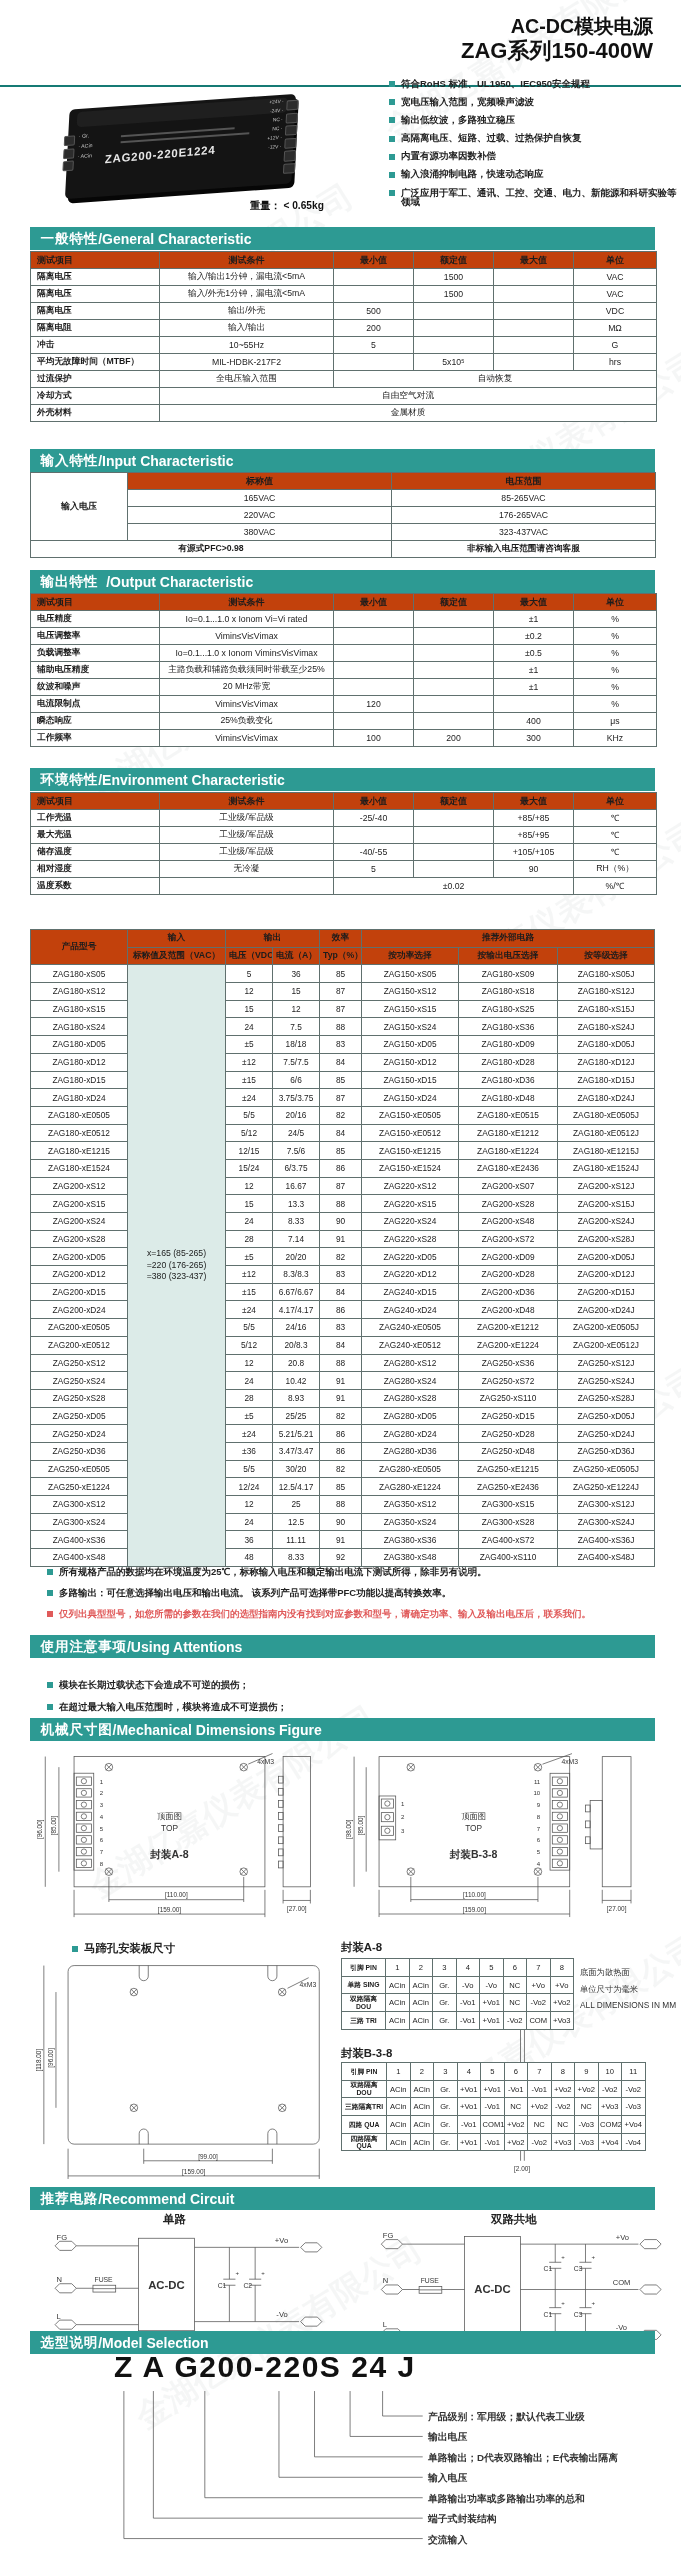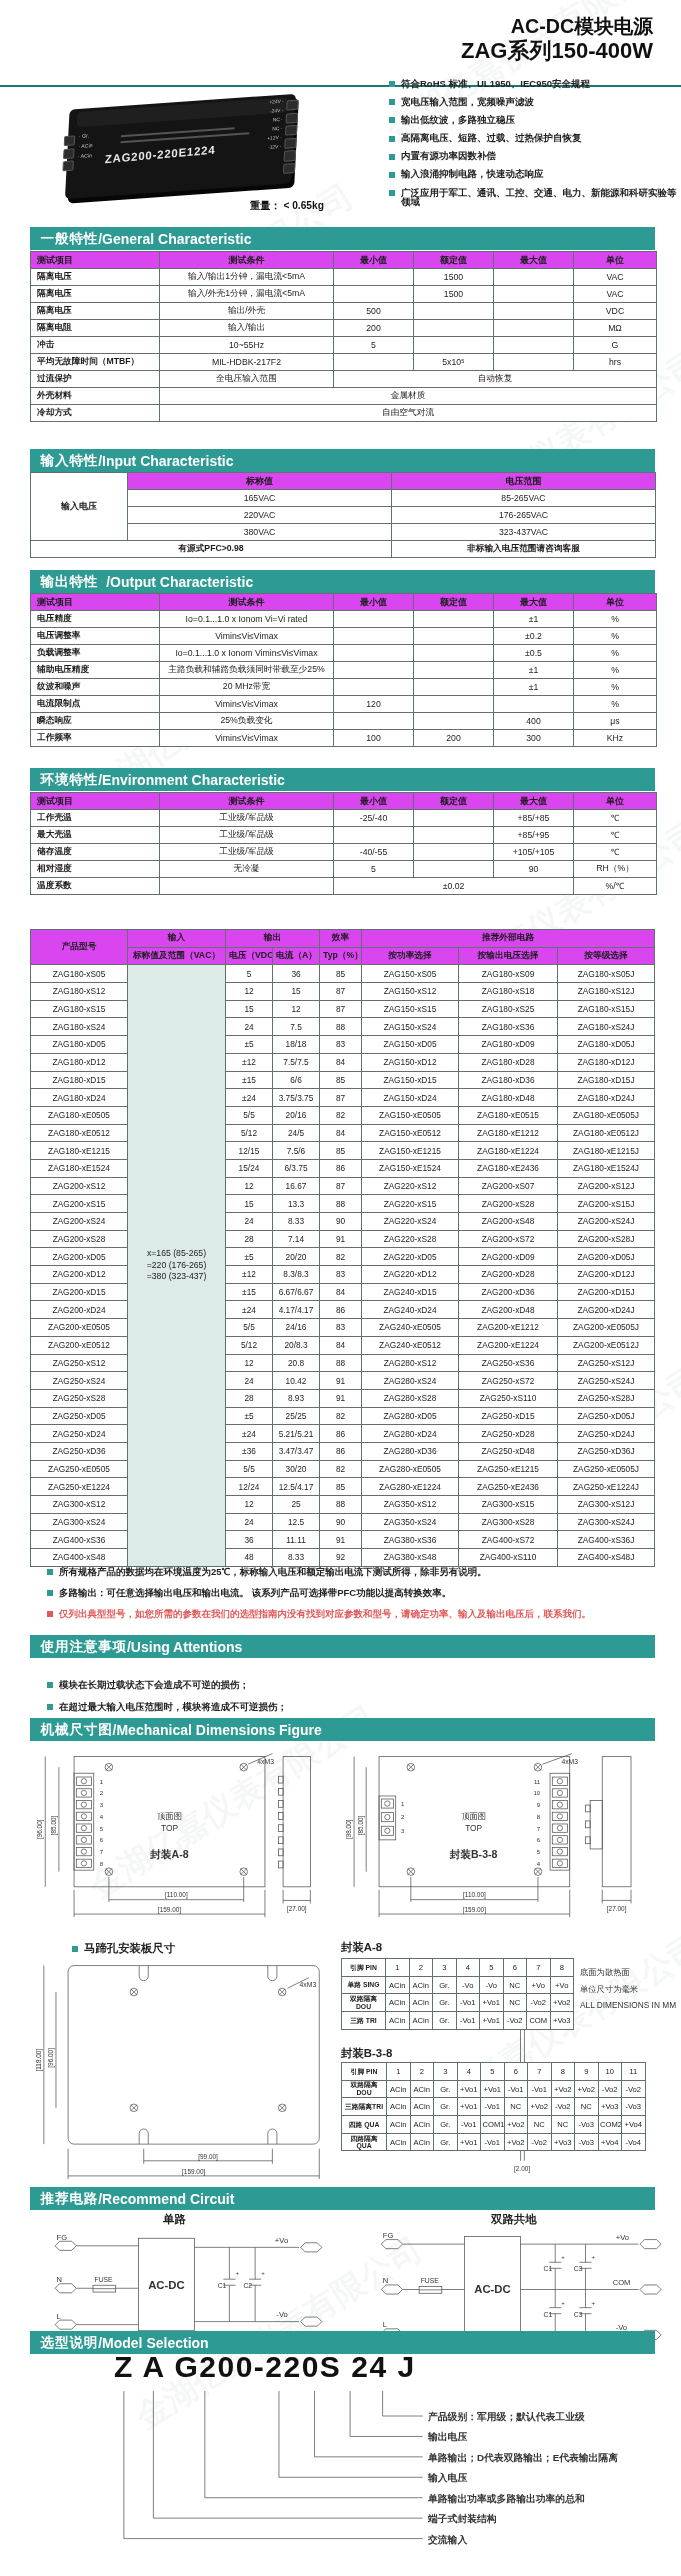--- a/index.html
+++ b/index.html
@@ -26,21 +26,21 @@
   .feat{display:flex;align-items:flex-start;margin-bottom:8.3px;padding-left:34px;}
   .sq{width:6px;height:6px;background:#2d9a93;margin:2.3px 6px 0 0;flex:0 0 6px;}
   .feat span.t{font-size:9.5px;font-weight:bold;color:#222;line-height:9.8px;}
   
   .secbar{position:absolute;left:30px;width:625px;height:23px;background:#2d9a93;color:#fff;display:flex;align-items:center;padding-left:10.6px;box-sizing:border-box;}
   .secbar .zh{font-size:13.6px;font-weight:bold;letter-spacing:0.8px;}
   .secbar .en{font-size:14px;font-weight:bold;}
   
   table{position:absolute;border-collapse:collapse;table-layout:fixed;background:#fff;}
   td{border:0.8px solid #60706e;font-size:8.7px;color:#1c1c1c;text-align:center;padding:0 3px;overflow:hidden;white-space:nowrap;height:16px;}
-  td.hd{background:#d946ef;font-weight:bold;font-size:9px;}
+  td.hd{background:#c2410c;font-weight:bold;font-size:9px;}
   td.side{font-weight:bold;font-size:9px;}
   td.b{font-weight:bold;border-radius:8px;}
   .ctab td:first-child{text-align:left;padding-left:6px;font-weight:bold;font-size:8.7px;}
   .ctab td.hd:first-child{font-size:9px;}
   .stab td{height:16.7px;font-size:8.3px;}
   .stab td.hd{font-size:8.7px;}
   td.icell{background:#dcebe8;white-space:pre-line;font-size:8.7px;line-height:11.4px;}
   .ptab td{height:16.7px;font-size:7.6px;padding:0 1.5px;}
   .ptab td.lab{font-size:6.8px;font-weight:bold;white-space:normal;line-height:7.6px;}
   
@@ -213,26 +213,26 @@
         <td>5x10⁵</td>
         <td></td>
         <td>hrs</td>
       </tr>
       <tr>
         <td>过流保护</td>
         <td>全电压输入范围</td>
         <td colspan="4">自动恢复</td>
       </tr>
       <tr>
+        <td>冷却方式</td>
+        <td colspan="5">自由空气对流</td>
+      </tr>
+      <tr>
         <td>外壳材料</td>
         <td colspan="5">金属材质</td>
-      </tr>
-      <tr>
-        <td>冷却方式</td>
-        <td colspan="5">自由空气对流</td>
       </tr>
     </tbody>
   </table>
 
 <div class="secbar" style="top:449px;">
   <span class="zh">输入特性</span>
     <span class="en">/Input Characteristic</span>
 </div>
 <table class="itab" style="left:30px;top:472px;width:625px;">
   <colgroup>

